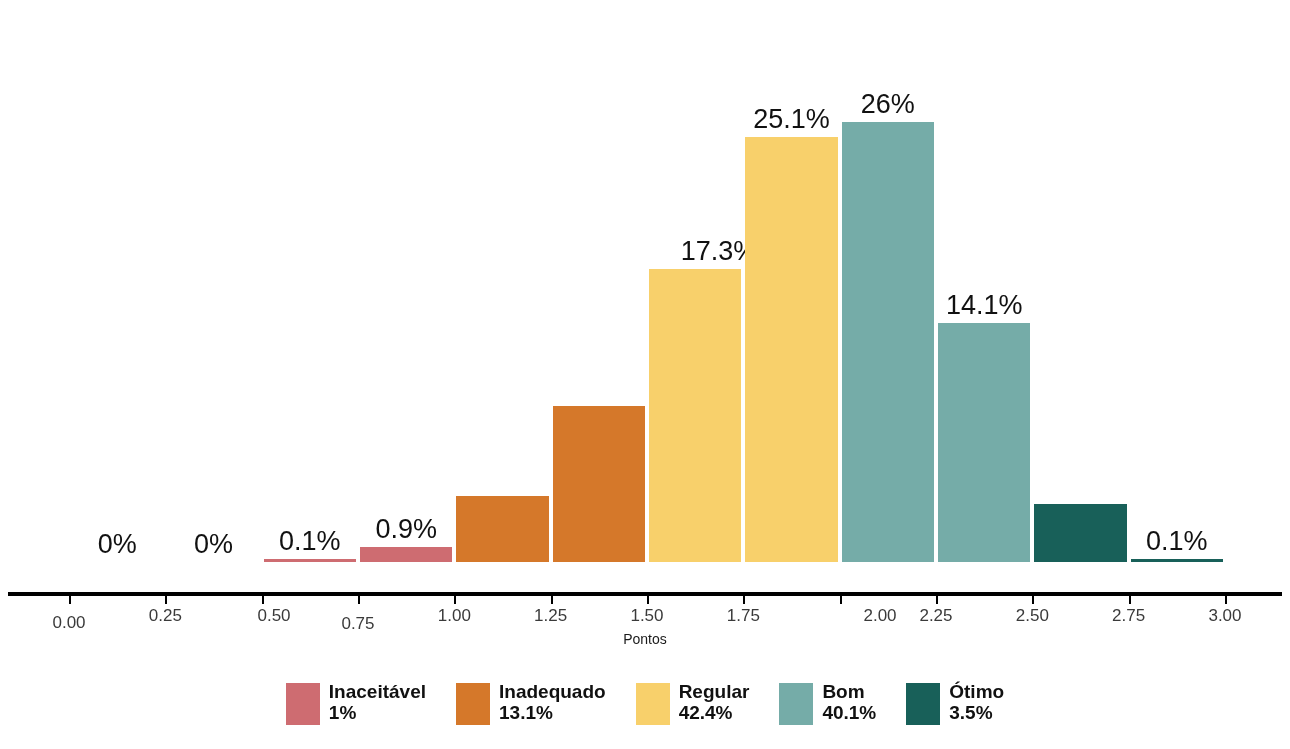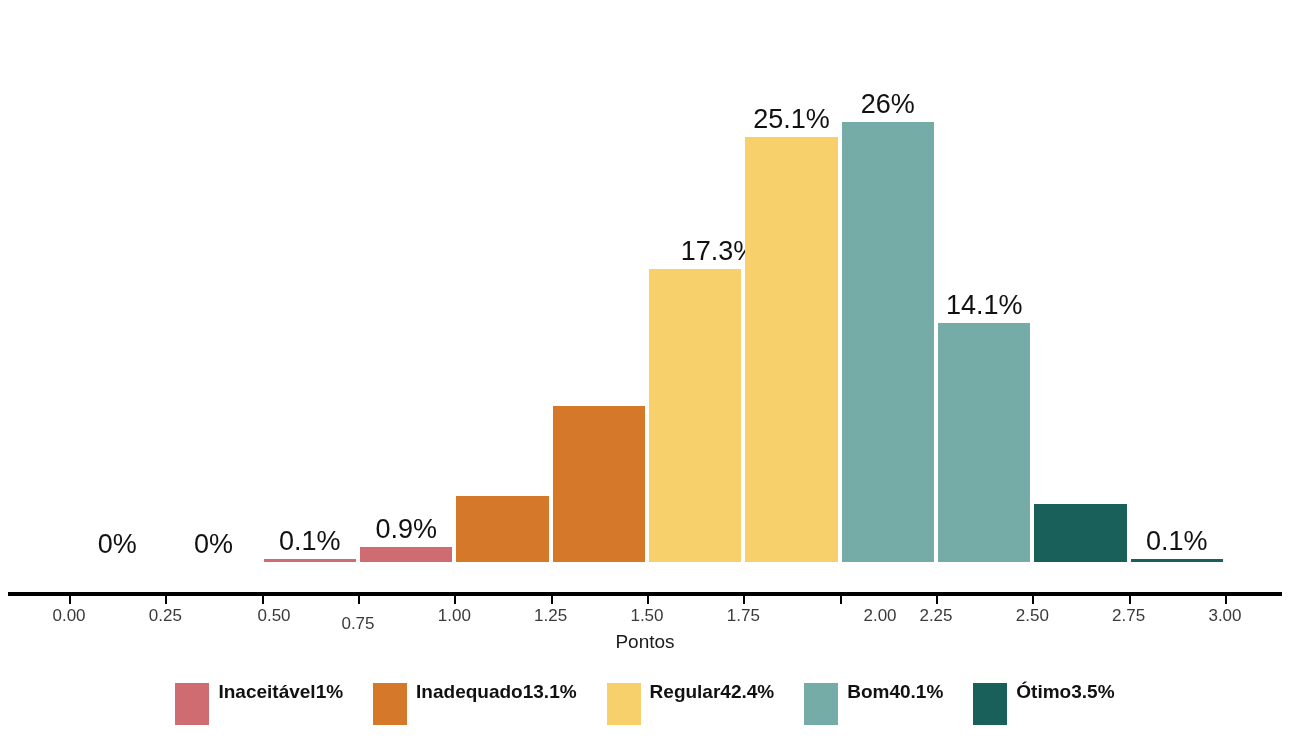--- a/index.html
+++ b/index.html
@@ -75,21 +75,21 @@
     width: 60px;
     margin-left: -30px;
     font-family: "Liberation Sans", sans-serif;
   }
   #x-axis-title {
     position: absolute;
     top: 631px;
     left: 0;
     width: 1290px;
     text-align: center;
-    font-size: 19px;
+    font-size: 14px;
     color: #1a1a1a;
     font-family: "Liberation Sans", sans-serif;
   }
 
   
   #legend {
     position: absolute;
     left: 0;
     top: 681px;
     width: 1290px;
@@ -104,21 +104,21 @@
     gap: 9px;
   }
   .legend-swatch {
     width: 34px;
     height: 42px;
     flex: 0 0 auto;
     margin-top: 2px;
   }
   .legend-text {
     display: flex;
-    flex-direction: row;
+    flex-direction: column;
     line-height: 21px;
   }
   .legend-label {
     font-size: 19px;
     font-weight: bold;
     color: #111111;
     white-space: nowrap;
     font-family: "Liberation Sans", sans-serif;
   }
   .legend-value {
@@ -166,21 +166,21 @@
       <div class="x-tick" style="left: 550.662px;"></div>
       <div class="x-tick" style="left: 646.995px;"></div>
       <div class="x-tick" style="left: 743.327px;"></div>
       <div class="x-tick" style="left: 839.66px;"></div>
       <div class="x-tick" style="left: 935.992px;"></div>
       <div class="x-tick" style="left: 1032.32px;"></div>
       <div class="x-tick" style="left: 1128.66px;"></div>
       <div class="x-tick" style="left: 1224.99px;"></div>
     </div>
   <div id="x-tick-labels">
-      <div class="x-tick-label" style="left: 69px;">0.00</div>
+      <div class="x-tick-label" style="left: 69px; margin-top: 7px;">0.00</div>
       <div class="x-tick-label" style="left: 165.332px;">0.25</div>
       <div class="x-tick-label" style="left: 274px; text-align: center;">0.50</div>
       <div class="x-tick-label" style="left: 357.998px; margin-top: 8px;">0.75</div>
       <div class="x-tick-label" style="left: 454.33px;">1.00</div>
       <div class="x-tick-label" style="left: 550.662px;">1.25</div>
       <div class="x-tick-label" style="left: 646.995px;">1.50</div>
       <div class="x-tick-label" style="left: 743.327px;">1.75</div>
       <div class="x-tick-label" style="left: 880px;">2.00</div>
       <div class="x-tick-label" style="left: 935.992px;">2.25</div>
       <div class="x-tick-label" style="left: 1032.32px;">2.50</div>

